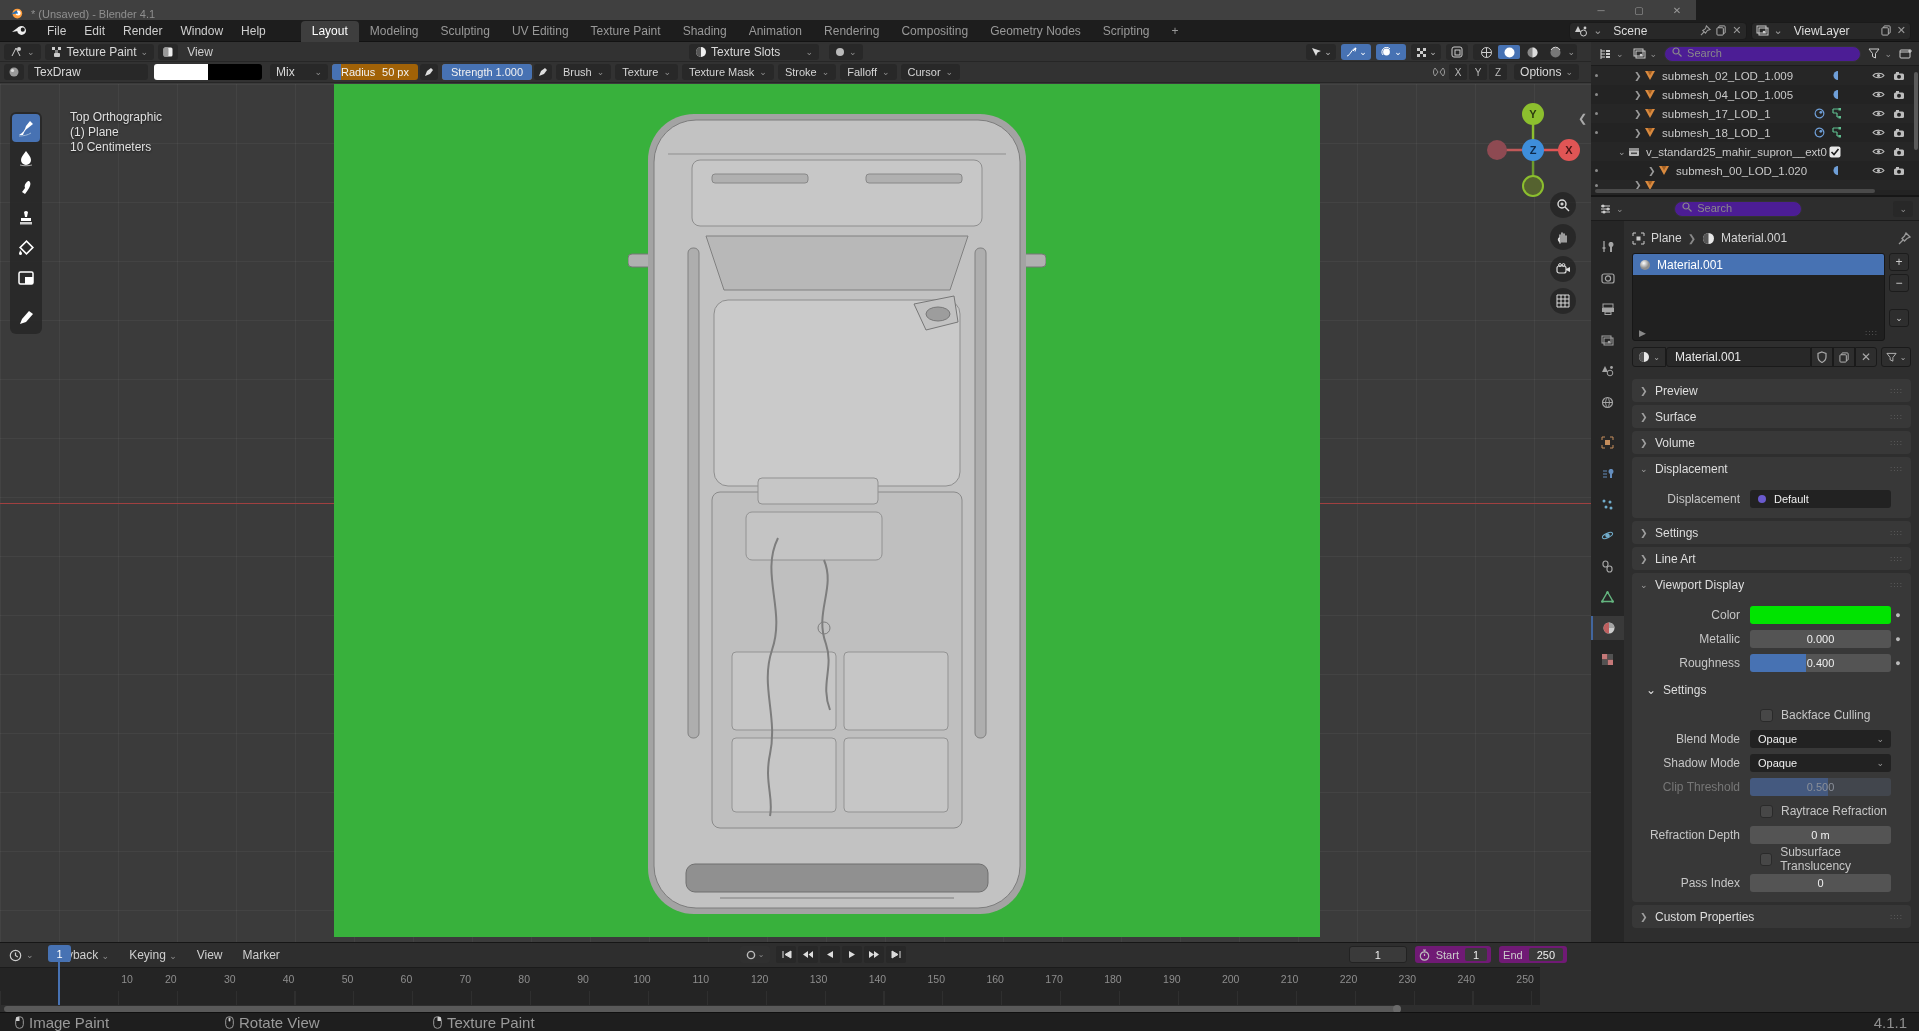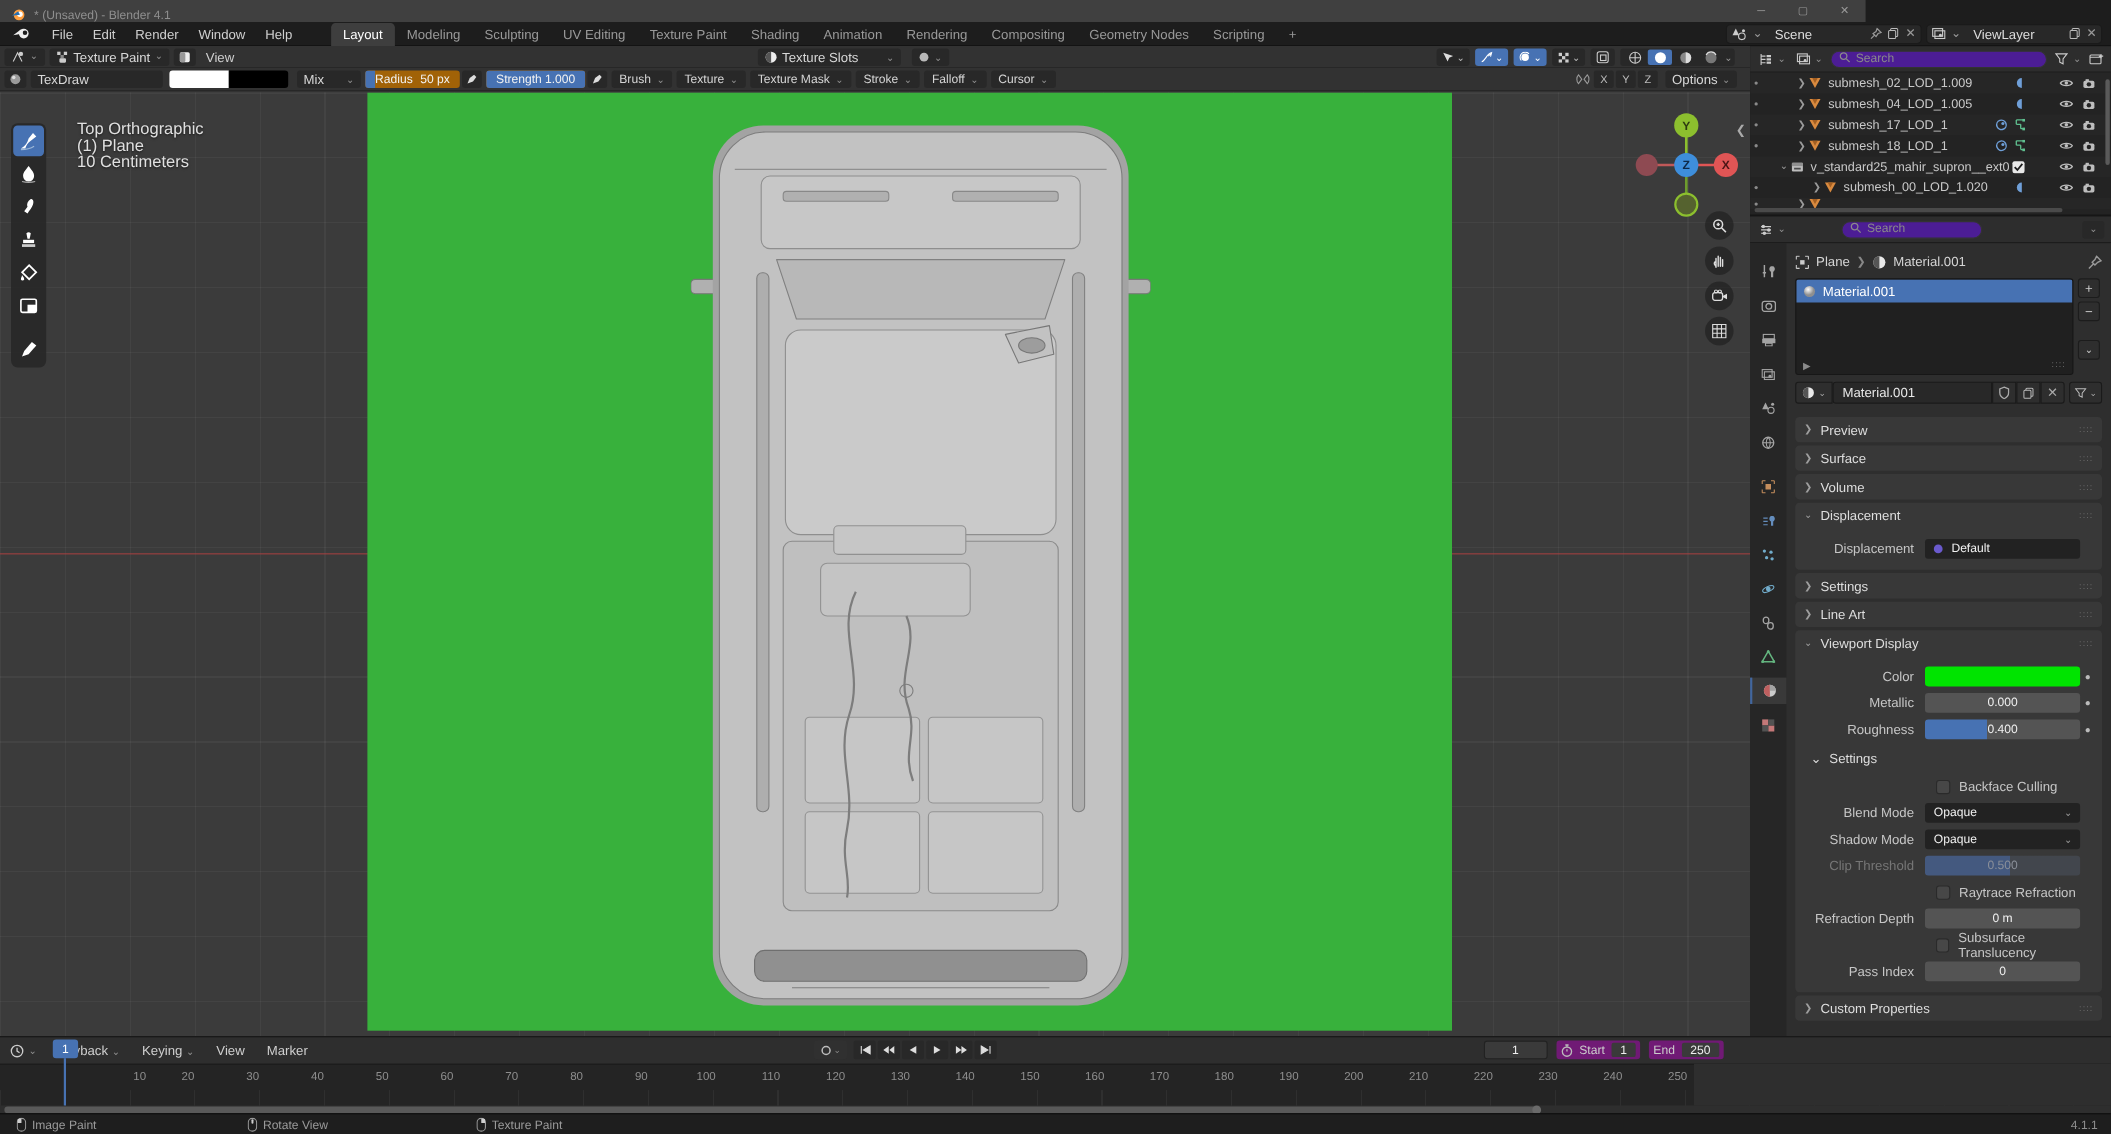--- a/index.html
+++ b/index.html
@@ -60,21 +60,21 @@
   .axis-btn { width:18px; height:16px; background:#282828; border-radius:2px; color:#bbb; display:flex; align-items:center; justify-content:center; font-size:10px; }
 
   
   #canvas { position:absolute; left:0; top:42px; width:1591px; height:858px; overflow:hidden;
     background-image:
       repeating-linear-gradient(to right, rgba(255,255,255,0.045) 0 1px, transparent 1px 59px),
       repeating-linear-gradient(to bottom, rgba(255,255,255,0.045) 0 1px, transparent 1px 59px);
     background-color:#3b3b3b; }
   #axis-red { position:absolute; left:0; top:419px; width:1591px; height:1px; background:#a04040; }
   #green-plane { position:absolute; left:334px; top:0; width:986px; height:853px; }
-  #vp-text { position:absolute; left:70px; top:26px; color:#e0e0e0; font-size:15px; line-height:15px; text-shadow:0 1px 2px rgba(0,0,0,.6); }
+  #vp-text { position:absolute; left:70px; top:26px; color:#e0e0e0; font-size:12px; line-height:15px; text-shadow:0 1px 2px rgba(0,0,0,.6); }
   #toolbar { position:absolute; left:10px; top:28px; width:32px; background:rgba(40,40,40,.92); border-radius:6px; padding:2px; display:flex; flex-direction:column; gap:2px; }
   .tool-btn { width:28px; height:28px; border-radius:4px; display:flex; align-items:center; justify-content:center; }
   .tool-btn.active { background:#4772b3; }
   .tool-btn.gap { margin-top:10px; }
   #gizmo { position:absolute; left:1483px; top:14px; width:100px; height:104px; }
   .navbtn { position:absolute; width:26px; height:26px; border-radius:50%; background:rgba(35,35,35,.75); display:flex; align-items:center; justify-content:center; }
   #collapse-left { position:absolute; left:1578px; top:28px; color:#aaa; font-size:11px; }
 
   
   #rightpanel { position:absolute; left:1591px; top:0; width:328px; height:900px; background:#232323; }
@@ -140,21 +140,21 @@
   #frames { position:absolute; left:0; top:48px; width:1919px; height:14px; background:#242424;
     background-image:repeating-linear-gradient(to right, rgba(255,255,255,.05) 0 1px, transparent 1px 58.9px); }
   #tl-outrange { position:absolute; left:1540px; top:24px; width:379px; height:38px; background:#2e2e2e; }
   .tick { position:absolute; top:5px; transform:translateX(-50%); color:#8e8e8e; font-size:10.5px; }
   #playhead { position:absolute; left:48px; top:2px; width:23px; height:17px; background:#4772b3; border-radius:3px; color:#fff; display:flex; align-items:center; justify-content:center; font-size:11px; z-index:3; }
   #playline { position:absolute; left:58px; top:19px; width:2px; height:43px; background:#4772b3; z-index:2; }
   #tl-hscroll { position:absolute; left:4px; top:63px; width:1396px; height:6px; background:#595959; border-radius:3px; }
   #tl-hscroll .knob { position:absolute; right:-1px; top:-1px; width:8px; height:8px; border-radius:50%; background:#6a6a6a; }
 
   
-  #statusbar { position:absolute; left:0; top:1012px; width:1919px; height:19px; background:#1e1e1e; border-top:1px solid #101010; color:#9a9a9a; font-size:11px; }
+  #statusbar { position:absolute; left:0; top:1012px; width:1919px; height:19px; background:#1e1e1e; border-top:1px solid #101010; color:#9a9a9a; font-size:15px; }
   .sb-item { position:absolute; top:0; height:19px; display:flex; align-items:center; gap:5px; }
   #sb-version { position:absolute; right:12px; top:0; height:19px; display:flex; align-items:center; color:#8f8f8f; }
 </style>
 </head>
 <body>
 
 <div id="titlebar">
   <svg class="logo" width="13" height="13" viewBox="0 0 16 16">
       <circle cx="9" cy="8" r="6" fill="#ff9f3f"></circle>
       <circle cx="10" cy="7.4" r="3.1" fill="#fff"></circle>

